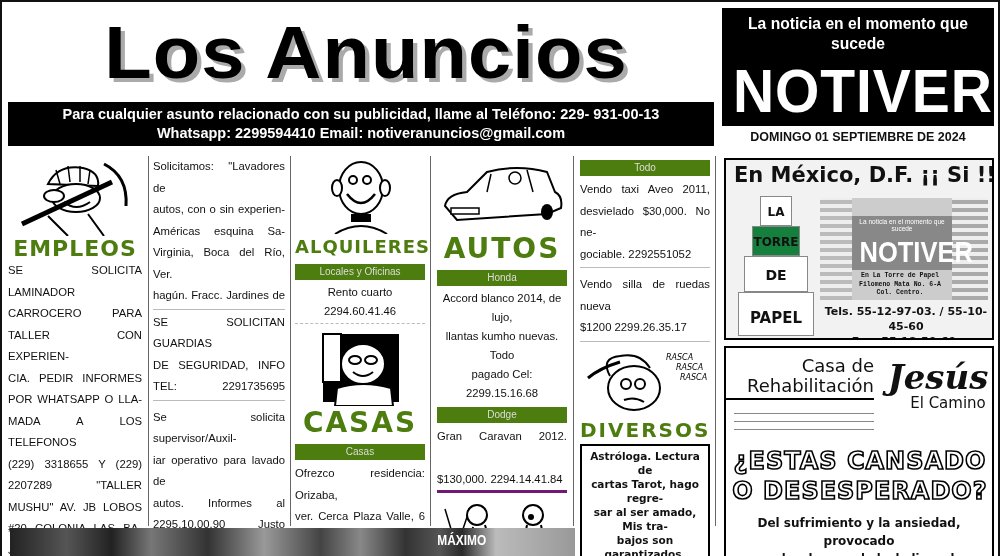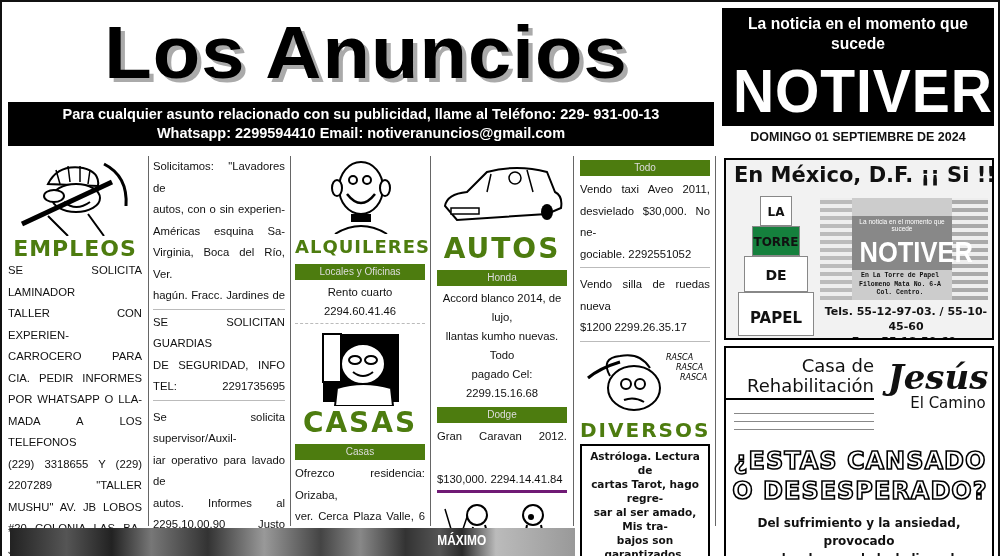--- a/index.html
+++ b/index.html
@@ -77,22 +77,22 @@
       <ellipse cx="46" cy="40" rx="10" ry="6" fill="#fff" stroke="#000" stroke-width="2"></ellipse>
       <path d="M56 46 Q68 56 82 46" fill="none" stroke="#000" stroke-width="2"></path>
       <path d="M14 68 L104 26" stroke="#000" stroke-width="5"></path>
       <path d="M96 8 Q120 20 118 50" fill="none" stroke="#000" stroke-width="3"></path>
       <path d="M40 60 L60 80 M80 58 L96 80" stroke="#000" stroke-width="2"></path>
     </svg>
     <div class="cartoon-label" style="font-size:22px; margin-top:-4px;">EMPLEOS</div>
   </div>
   <div>
     <div class="para just-last">SE SOLICITA LAMINADOR</div>
+    <div class="para just-last">CARROCERO PARA</div>
     <div class="para just-last">TALLER CON EXPERIEN-</div>
-    <div class="para just-last">CARROCERO PARA</div>
     <div class="para just-last">CIA. PEDIR INFORMES</div>
     <div class="para just-last">POR WHATSAPP O LLA-</div>
     <div class="para just-last">MADA A LOS TELEFONOS</div>
     <div class="para just-last">(229) 3318655 Y (229)</div>
     <div class="para just-last">2207289 "TALLER</div>
     <div class="para just-last">MUSHU" AV. JB LOBOS</div>
     <div class="para just-last">#20 COLONIA LAS BA-</div>
     <div class="para just-last" style="word-spacing:18px;">J A D A S</div>
   </div>
 

